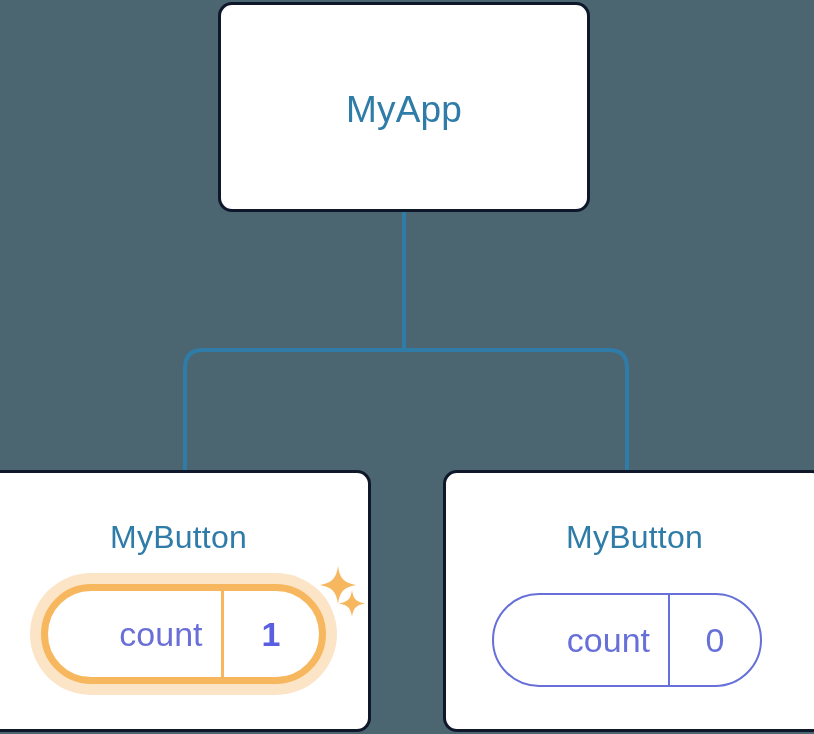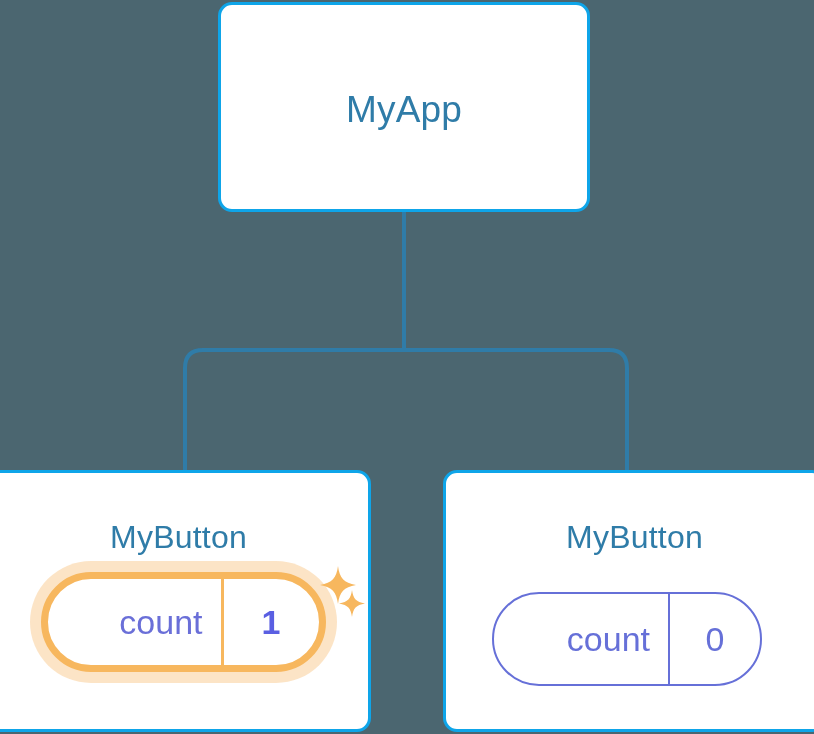--- a/index.html
+++ b/index.html
@@ -26,21 +26,21 @@
     left: 0;
     top: 0;
     width: 814px;
     height: 734px;
     pointer-events: none;
   }
   
   .card {
     position: absolute;
     background: #ffffff;
-    border: 3px solid #0ea5e9;
+    border: 3px solid #0f172a;
     border-radius: 14px;
     box-sizing: border-box;
   }
   .card-title {
     position: absolute;
     left: 0;
     right: 0;
     text-align: center;
     color: #2f7ca8;
     font-weight: 400;
@@ -70,20 +70,21 @@
     height: 262px;
   }
   .card-child .card-title {
     top: 46px;
     font-size: 32px;
   }
   
   .pill-wrap {
     position: absolute;
     display: flex;
+    align-items: center;
     justify-content: center;
   }
   .pill {
     display: flex;
     align-items: stretch;
     background: #ffffff;
     border-radius: 999px;
     box-sizing: border-box;
     overflow: hidden;
   }

